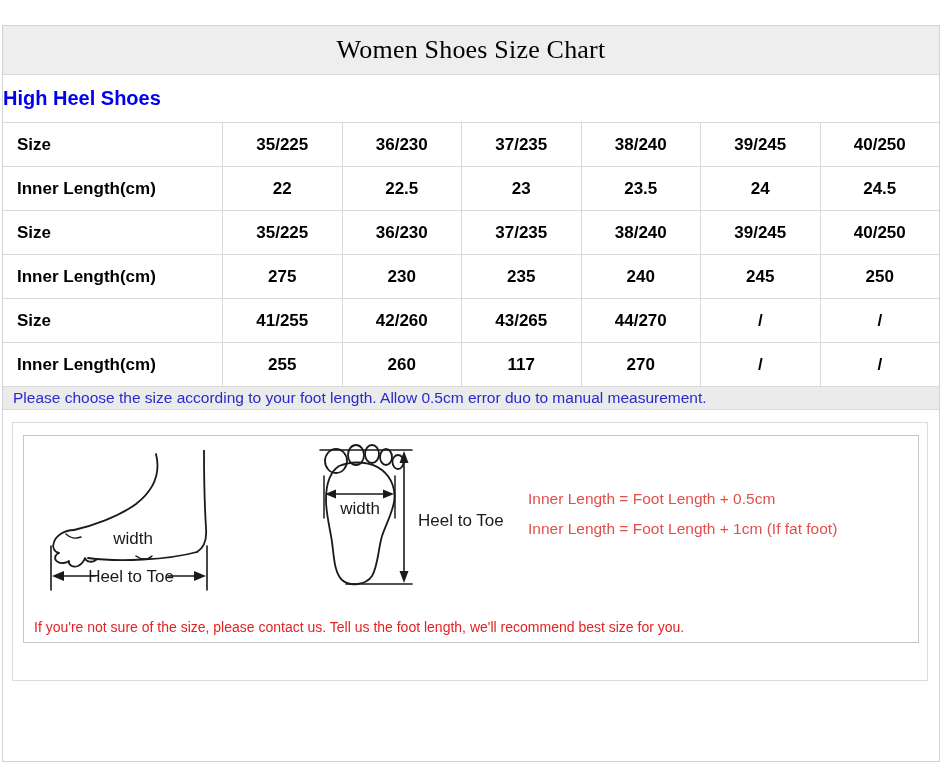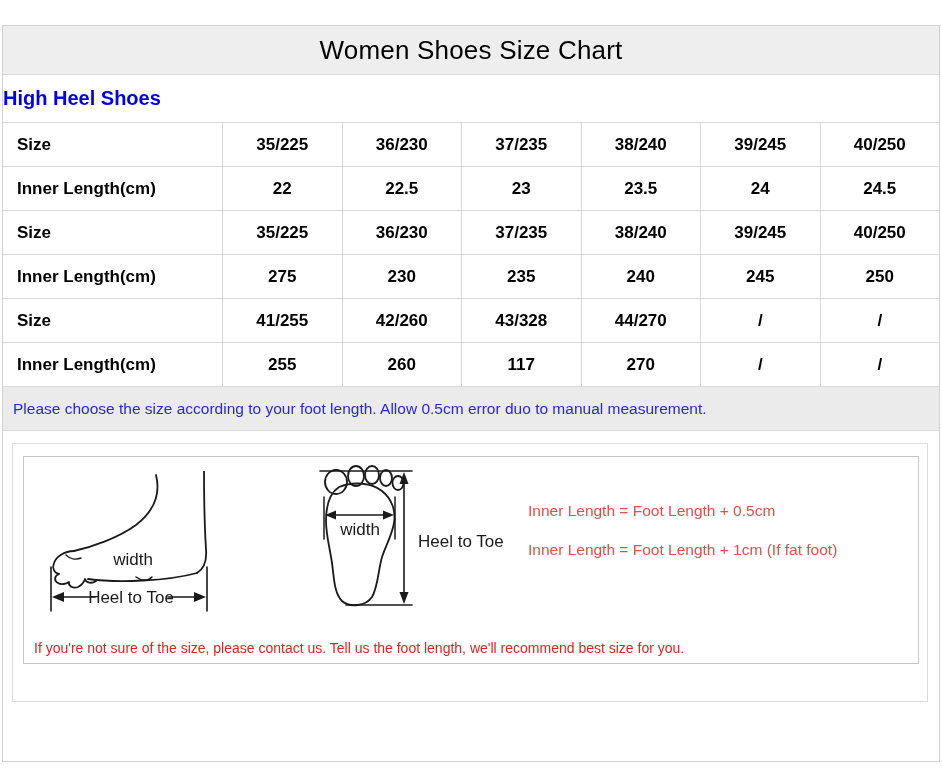--- a/index.html
+++ b/index.html
@@ -26,42 +26,42 @@
     margin:25px 2px 0 2px;
     border:1px solid var(--pageborder);
     background:#fff;
     height:737px;
   }
   .title-bar{
     height:49px;
     background:var(--titlebg);
     border-bottom:1px solid var(--border);
     display:flex;align-items:center;justify-content:center;
-    font-size:26px;font-weight:400;letter-spacing:.2px;
+    font-size:26px;font-weight:400;letter-spacing:.2px;font-family:Liberation Serif, serif;
   }
   .section-heading{
     height:48px;
     display:flex;align-items:center;justify-content:flex-start;
     font-size:20px;font-weight:700;color:var(--blue);
     border-bottom:1px solid var(--border);
   }
   .trow{
     display:grid;
     grid-template-columns:219px repeat(6,1fr);
     height:44px;
     border-bottom:1px solid var(--border);
   }
   .cell{
     display:flex;align-items:center;justify-content:center;
     font-size:17px;font-weight:700;text-align:center;
   }
   .cell + .cell{border-left:1px solid var(--border);}
   .label-cell{justify-content:flex-start;padding-left:14px;}
   .note-bar{
-    height:44px;
+    height:23px;
     background:var(--notebg);
     border-bottom:1px solid var(--border);
     display:flex;align-items:center;
     padding-left:10px;
     font-size:15.5px;color:var(--noteblue);
   }
   .bottom-area{position:relative;height:287px;}
   .outer-box{
     position:absolute;left:9px;right:11px;top:12px;
     height:259px;
@@ -73,21 +73,21 @@
     height:208px;
     border:1px solid #c6c6c6;
     background:#fff;
   }
   .diagram-side{position:absolute;left:16px;top:14px;}
   .diagram-top{position:absolute;left:270px;top:8px;}
   .formula{
     position:absolute;left:504px;
     font-size:15.5px;color:var(--formred);white-space:nowrap;
   }
-  .formula-1{top:45px;}
+  .formula-1{top:54px;}
   .formula-2{top:84px;}
   .footer-note{
     position:absolute;left:10px;bottom:7px;
     font-size:14px;color:var(--footred);white-space:nowrap;
   }
   svg text{
     font-family:"Liberation Sans", sans-serif;
     fill:#1a1a1a;
   }
   .sketch{stroke:#1a1a1a;fill:none;stroke-linecap:round;stroke-linejoin:round;}
@@ -140,21 +140,21 @@
       <div class="cell value-cell">230</div>
       <div class="cell value-cell">235</div>
       <div class="cell value-cell">240</div>
       <div class="cell value-cell">245</div>
       <div class="cell value-cell">250</div>
     </div>
   <div class="trow">
       <div class="cell label-cell">Size</div>
       <div class="cell value-cell">41/255</div>
       <div class="cell value-cell">42/260</div>
-      <div class="cell value-cell">43/328</div>
+      <div class="cell value-cell">43/265</div>
       <div class="cell value-cell">44/270</div>
       <div class="cell value-cell">/</div>
       <div class="cell value-cell">/</div>
     </div>
   <div class="trow">
       <div class="cell label-cell">Inner Length(cm)</div>
       <div class="cell value-cell">255</div>
       <div class="cell value-cell">260</div>
       <div class="cell value-cell">117</div>
       <div class="cell value-cell">270</div>

